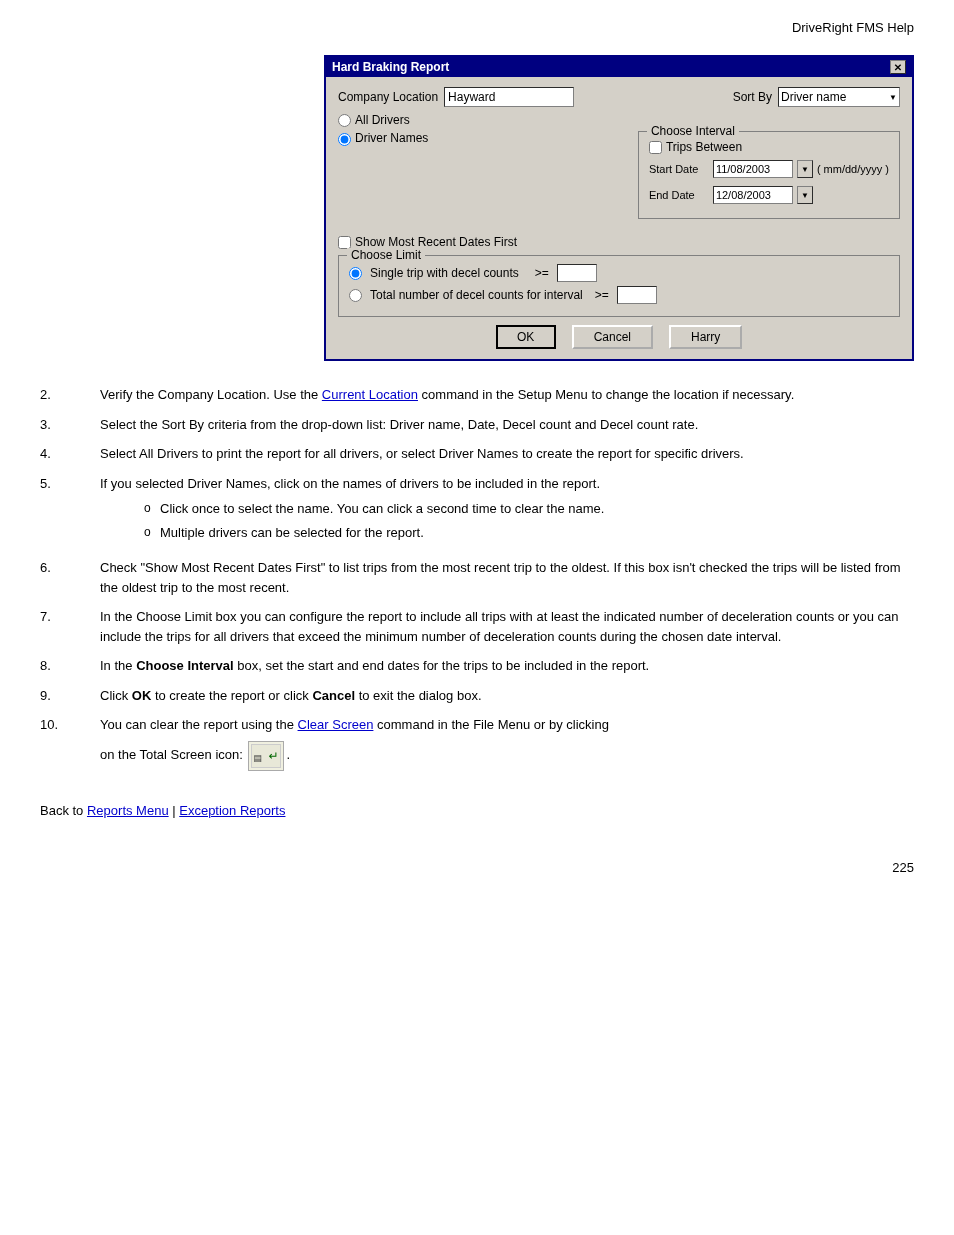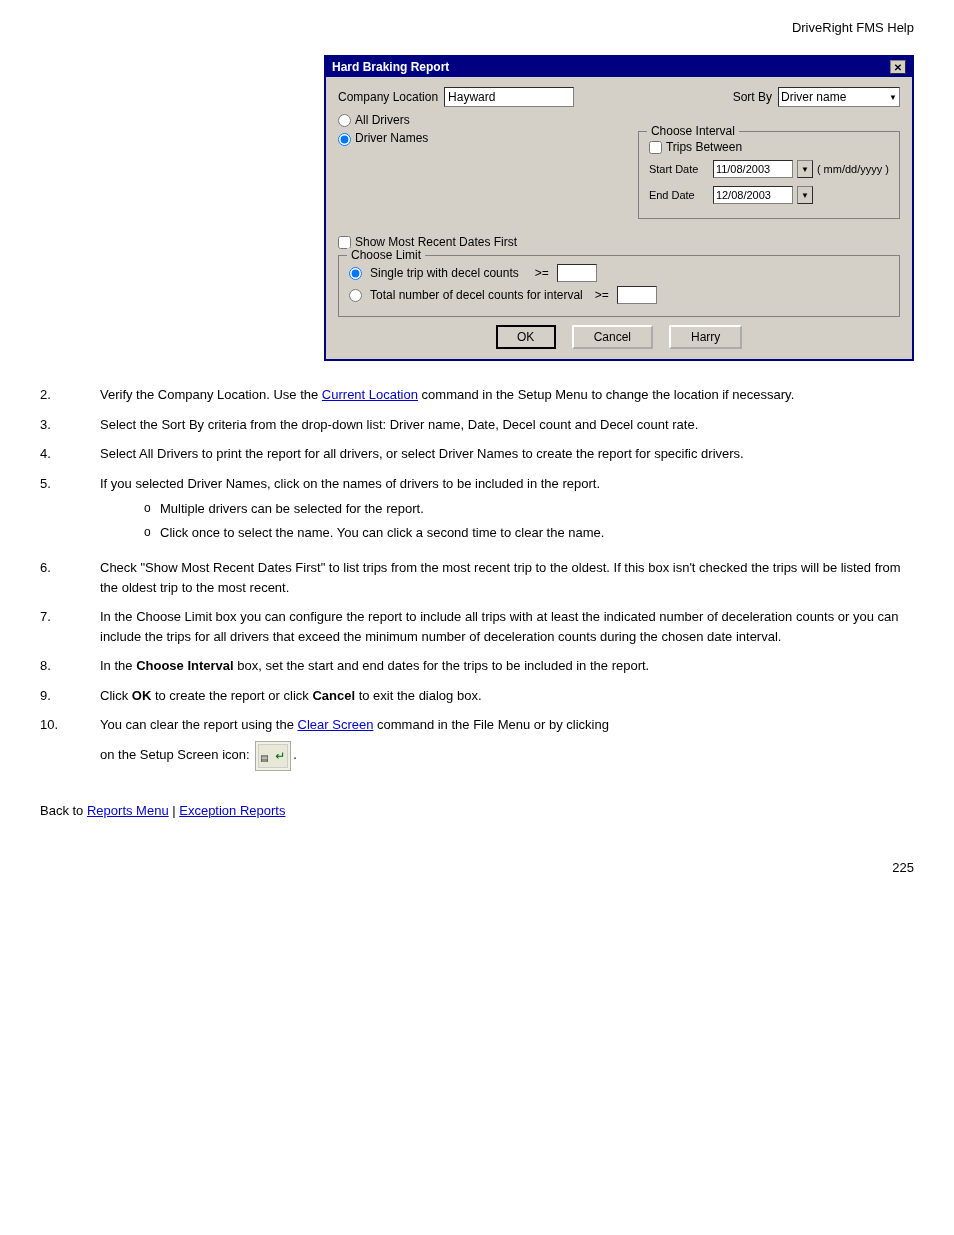--- a/index.html
+++ b/index.html
@@ -403,22 +403,22 @@
   <div class="numbered-item">
     <span class="num">4.</span>
     <span class="item-text">Select All Drivers to print the report for all drivers, or select Driver Names to create the report for specific drivers.</span>
   </div>
 
   <div class="numbered-item">
     <span class="num">5.</span>
     <div class="item-text">
       <span>If you selected Driver Names, click on the names of drivers to be included in the report.</span>
       <ul class="sub-list">
+        <li>Click once to select the name. You can click a second time to clear the name.</li>
         <li>Multiple drivers can be selected for the report.</li>
-        <li>Click once to select the name. You can click a second time to clear the name.</li>
       </ul>
     </div>
   </div>
 
   <div class="numbered-item">
     <span class="num">6.</span>
     <span class="item-text">Check "Show Most Recent Dates First" to list trips from the most recent trip to the oldest. If this box isn't checked the trips will be listed from the oldest trip to the most recent.</span>
   </div>
 
   <div class="numbered-item">
@@ -440,21 +440,21 @@
     </span>
   </div>
 
   <div class="numbered-item">
     <span class="num">10.</span>
     <div class="item-text">
       <span>
         You can clear the report using the <a href="#">Clear Screen</a> command in the File Menu or by clicking
       </span>
       <div style="margin-top:6px;">
-        <span>on the Setup Screen icon: </span>
+        <span>on the Total Screen icon: </span>
         <span style="display:inline-block;vertical-align:middle;width:36px;height:30px;background:#f0f0e0;border:1px solid #aaa;position:relative;margin:0 2px;">
           <span style="position:absolute;top:2px;left:2px;right:2px;bottom:2px;border:1px solid #ccc;background:#e8e8d8;display:flex;align-items:flex-start;justify-content:flex-end;padding:2px;">
             <span style="font-size:12px;color:#006600;">↵</span>
           </span>
           <span style="position:absolute;bottom:4px;left:4px;font-size:9px;color:#333;">▤</span>
         </span><span>.</span>
       </div>
     </div>
   </div>
 

